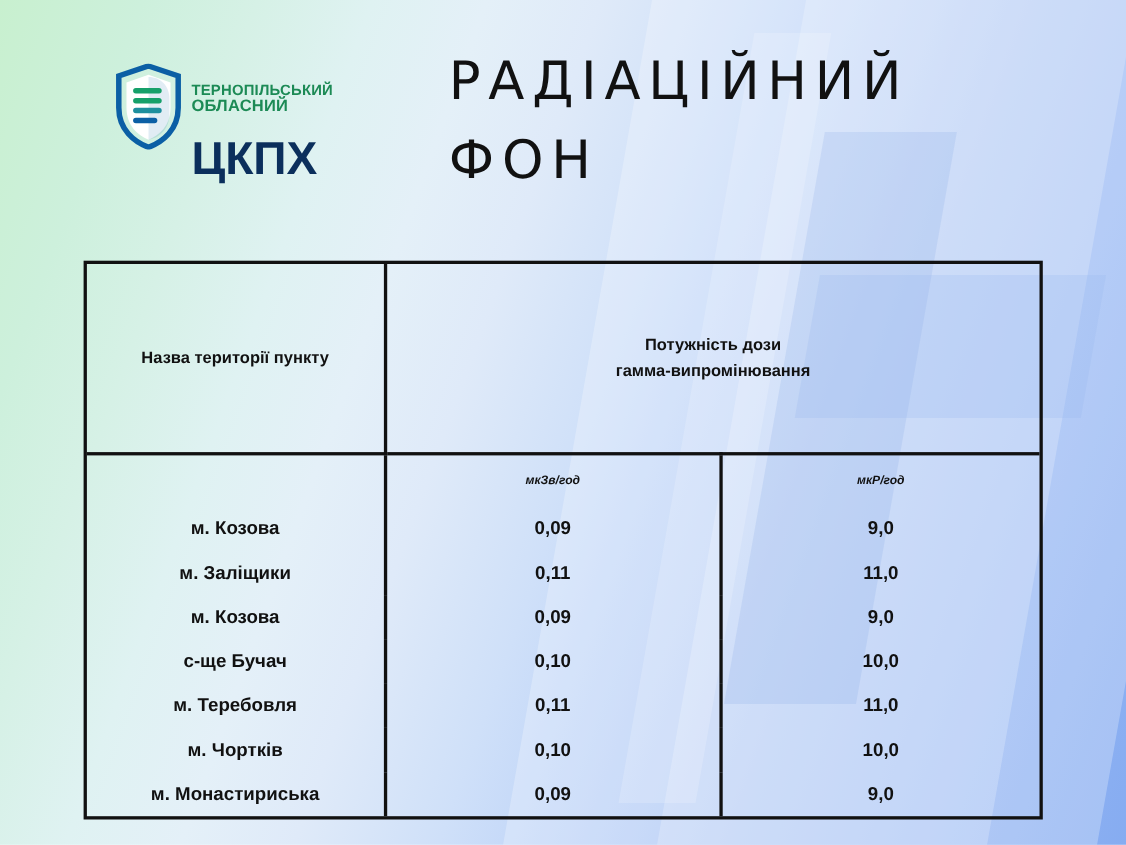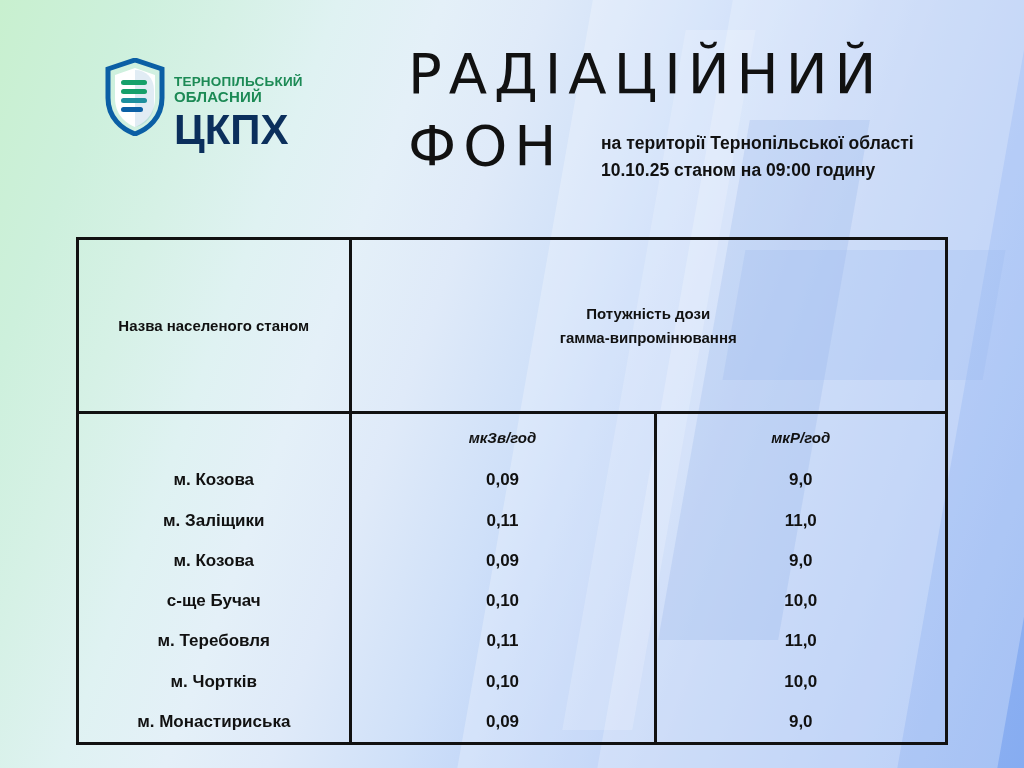--- a/index.html
+++ b/index.html
@@ -108,32 +108,32 @@
     line-height: 15px;
   }
   .logo-line2 {
     font-size: 15px;
     font-weight: bold;
     color: #1c8a55;
     letter-spacing: 0.2px;
     line-height: 15px;
   }
   .logo-abbr {
-    margin-top: 4px;
+    margin-top: 18px;
     font-size: 42px;
     font-weight: bold;
     color: #0b2f5c;
     letter-spacing: 0px;
     line-height: 44px;
   }
   .title-main {
     position: absolute;
     left: 408px;
     top: 38px;
-    font-size: 56px;
+    font-size: 48px;
     letter-spacing: 7px;
     color: #111111;
     line-height: 72px;
     font-family: "DejaVu Sans", sans-serif;
     font-weight: 400;
     white-space: nowrap;
   }
   .title-main .l2 {
     display: block;
   }
@@ -188,21 +188,21 @@
     border-bottom: 3px solid #111 !important;
     font-size: 15px;
     font-weight: bold;
     line-height: 24px;
   }
   .unit-row { height: 40px; }
   .unit-blank {
     border-right: 3px solid #111 !important;
   }
   .unit-cell {
-    font-size: 15px;
+    font-size: 11px;
     font-weight: bold;
     font-style: italic;
   }
   .unit-b {
     border-right: 3px solid #111 !important;
   }
   .data-row { height: 34px; }
   .cell-name {
     border-right: 3px solid #111 !important;
     font-size: 17px;
@@ -247,33 +247,32 @@
         <div class="logo-line2">ОБЛАСНИЙ</div>
         <div class="logo-abbr">ЦКПХ</div>
       </div>
     </div>
 
     <div class="title-main">
       <span>РАДІАЦІЙНИЙ</span>
       <span class="l2">ФОН</span>
     </div>
 
-    <div class="subtitle">на території Тернопільської області 10.10.25 станом на 09:00 годину</div>
   </div>
 
   <div class="table-wrap">
     <table class="grid">
       <colgroup>
         <col class="col-a">
         <col class="col-b">
         <col class="col-c">
       </colgroup>
       <tbody>
         <tr class="hdr-row">
-          <td class="hdr-name">Назва населеного станом</td>
+          <td class="hdr-name">Назва території пункту</td>
           <td class="hdr-power" colspan="2">
             <div>Потужність дози</div>
             <div>гамма-випромінювання</div>
           </td>
         </tr>
         <tr class="unit-row">
           <td class="unit-blank"></td>
           <td class="unit-cell unit-b">мкЗв/год</td>
           <td class="unit-cell">мкР/год</td>
         </tr>

